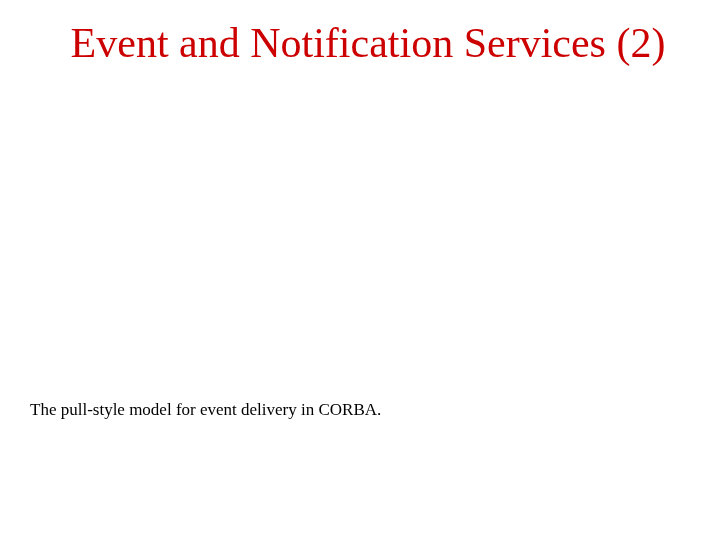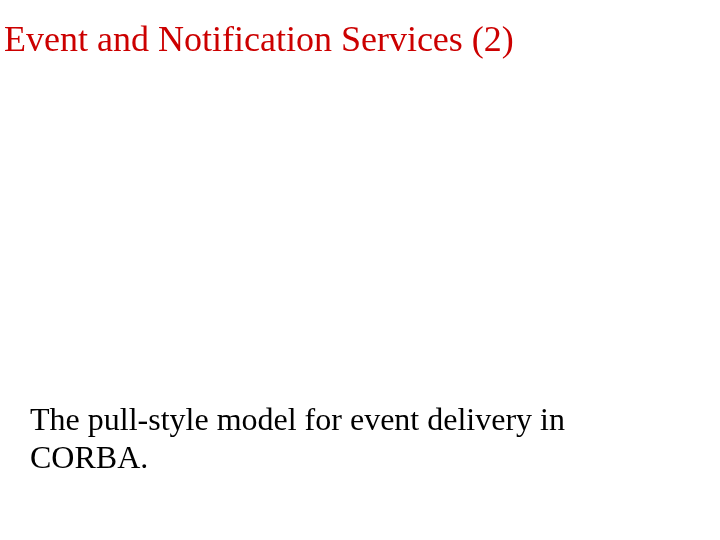--- a/index.html
+++ b/index.html
@@ -11,33 +11,33 @@
       width: 720px;
       height: 540px;
       background: #ffffff;
       font-family: "Times New Roman", Times, serif;
       position: relative;
       overflow: hidden;
     }
     .slide-title {
       position: absolute;
       top: 18px;
-      left: 4px;
+      left: 16px;
       right: 0;
-      text-align: left;
-      font-size: 36px;
+      text-align: center;
+      font-size: 42px;
       font-weight: 400;
       line-height: 1.2;
     }
     .slide-body-text {
       position: absolute;
       top: 400px;
       left: 30px;
       right: 30px;
-      font-size: 32px;
+      font-size: 17px;
       font-weight: 400;
       line-height: 1.2;
       color: #000000;
     }
   </style>
 </head>
 <body>
 
 <div class="slide-title" style="color:#cc0000">Event and Notification Services (2)</div>
 

